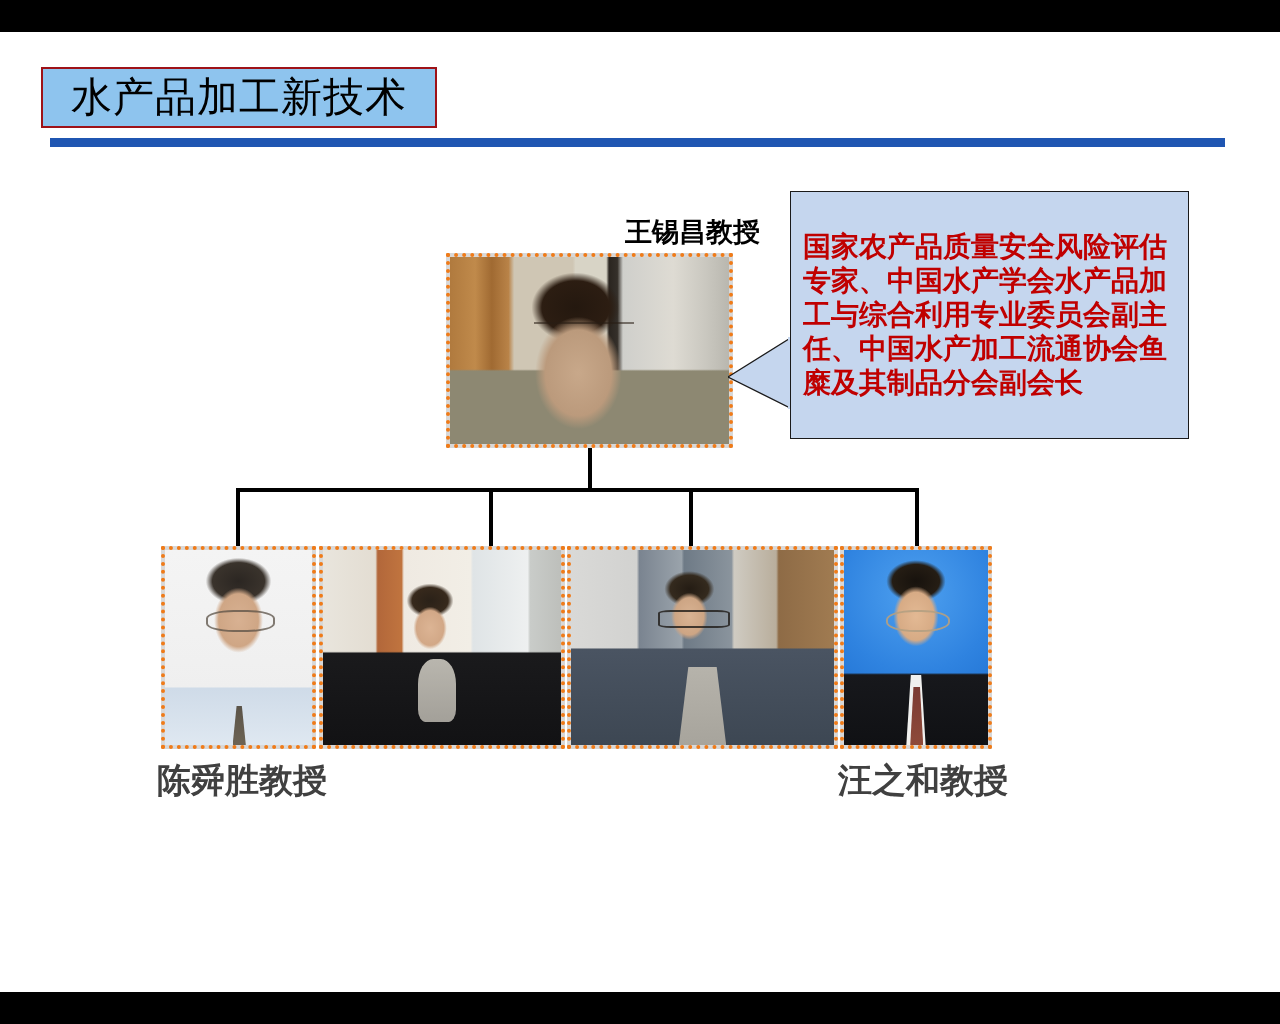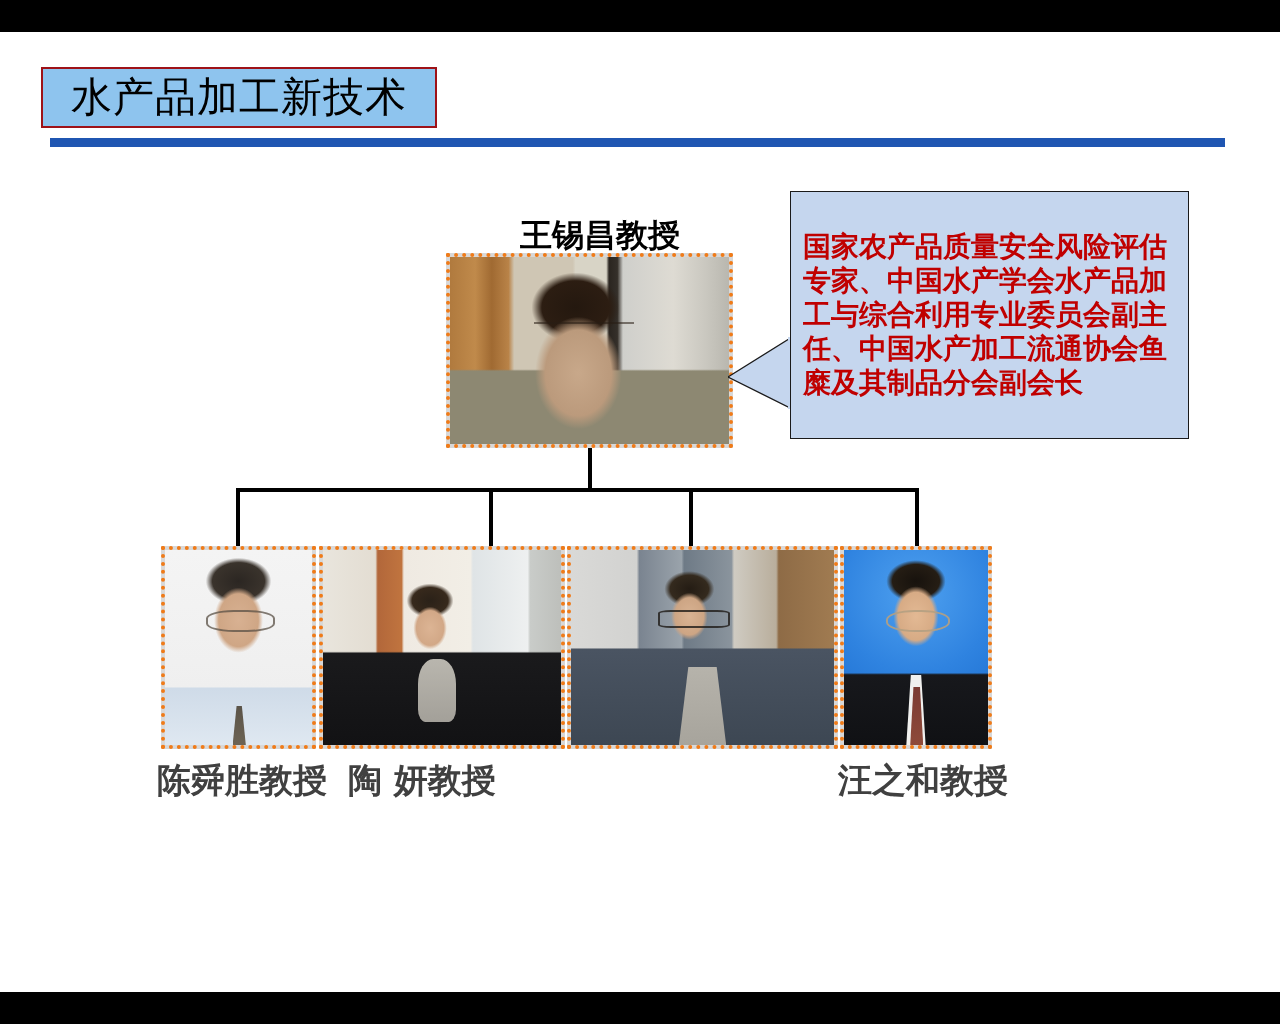--- a/index.html
+++ b/index.html
@@ -70,22 +70,22 @@
     height: 9px;
     background: #1F56B2;
   }
 
   
   #root-name {
     position: absolute;
     left: 440px;
     top: 182px;
     width: 320px;
-    text-align: center;
-    font-size: 32px;
+    text-align: right;
+    font-size: 27px;
     font-weight: bold;
     color: #000000;
     white-space: nowrap;
   }
 
   .photo {
     position: absolute;
     border: 4px dotted #F07B18;
     box-sizing: border-box;
     overflow: hidden;
@@ -349,21 +349,20 @@
     <div class="photo" id="photo-c4">
       <div class="inner">
         <div class="shirt"></div>
         <div class="tie"></div>
         <div class="glasses"></div>
       </div>
     </div>
 
     <div id="child-names">
       <span class="child-name" id="child-name-0">陈舜胜教授</span>
-      <span class="child-name" id="child-name-1">陶  妍教授</span>
       <span class="child-name" id="child-name-3">汪之和教授</span>
     </div>
 
     <svg id="callout-tail" viewBox="0 0 64 72">
       <polygon points="0,40 64,0 64,72" fill="#C5D6EE" stroke="#1A1A1A" stroke-width="1.2"></polygon>
       <line x1="62" y1="0" x2="62" y2="72" stroke="#C5D6EE" stroke-width="4"></line>
     </svg>
     <div id="callout">
       <div id="callout-text">国家农产品质量安全风险评估专家、中国水产学会水产品加工与综合利用专业委员会副主任、中国水产加工流通协会鱼糜及其制品分会副会长</div>
     </div>

